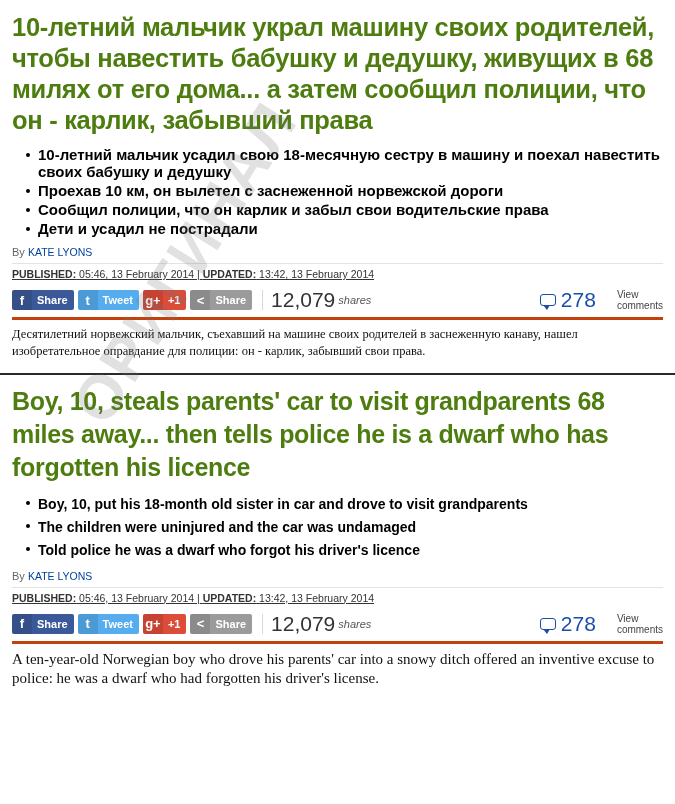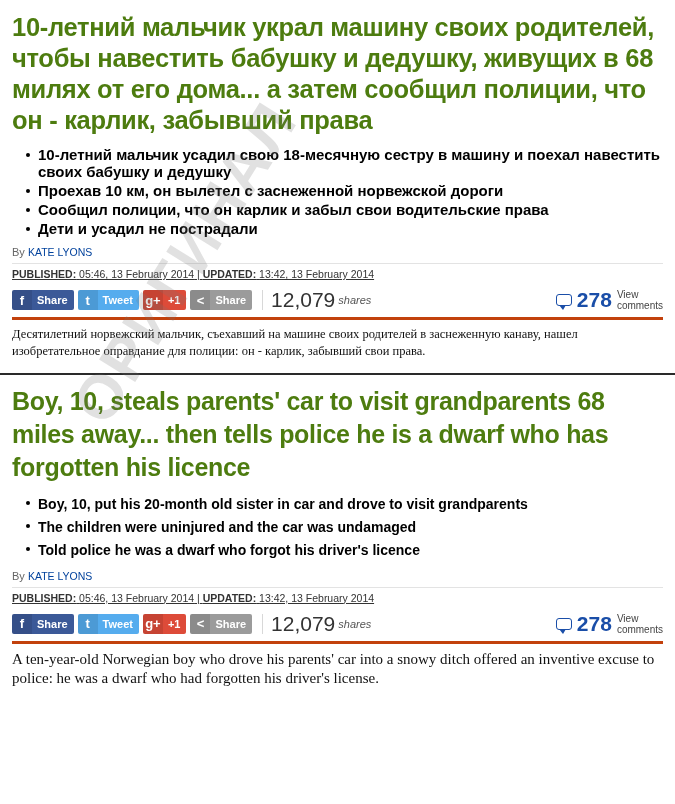--- a/index.html
+++ b/index.html
@@ -183,24 +183,24 @@
   .comment-bubble:after {
     content: "";
     position: absolute;
     left: 2px; bottom: -5px;
     border-left: 4px solid transparent;
     border-right: 3px solid transparent;
     border-top: 5px solid #1a4ea8;
   }
   .comment-count {
     font-size: 21px;
-    font-weight: bold;
+    font-weight: normal;
     color: #1a4ea8;
     line-height: 20px;
-    margin-right: 5px;
+    margin-right: 21px;
   }
   .comment-label {
     font-size: 10px;
     color: #444;
     line-height: 11px;
   }
 
   
   .lead {
     margin-top: 6px;
@@ -288,21 +288,21 @@
     <p class="lead">Десятилетний норвежский мальчик, съехавший на машине своих родителей в заснеженную канаву, нашел изобретательное оправдание для полиции: он - карлик, забывший свои права.</p>
   </div>
 
   <hr class="section-divider">
 
   <div class="article en">
 
     <h1 class="headline">Boy, 10, steals parents' car to visit grandparents 68 miles away... then tells police he is a dwarf who has forgotten his licence</h1>
 
     <ul class="bullets">
-      <li>Boy, 10, put his 20-month old sister in car and drove to visit grandparents</li>
+      <li>Boy, 10, put his 18-month old sister in car and drove to visit grandparents</li>
       <li>The children were uninjured and the car was undamaged</li>
       <li>Told police he was a dwarf who forgot his driver's licence</li>
     </ul>
 
     <div class="byline">
       <span>By</span>
       <span class="author">KATE LYONS</span>
     </div>
 
     <hr class="rule">

